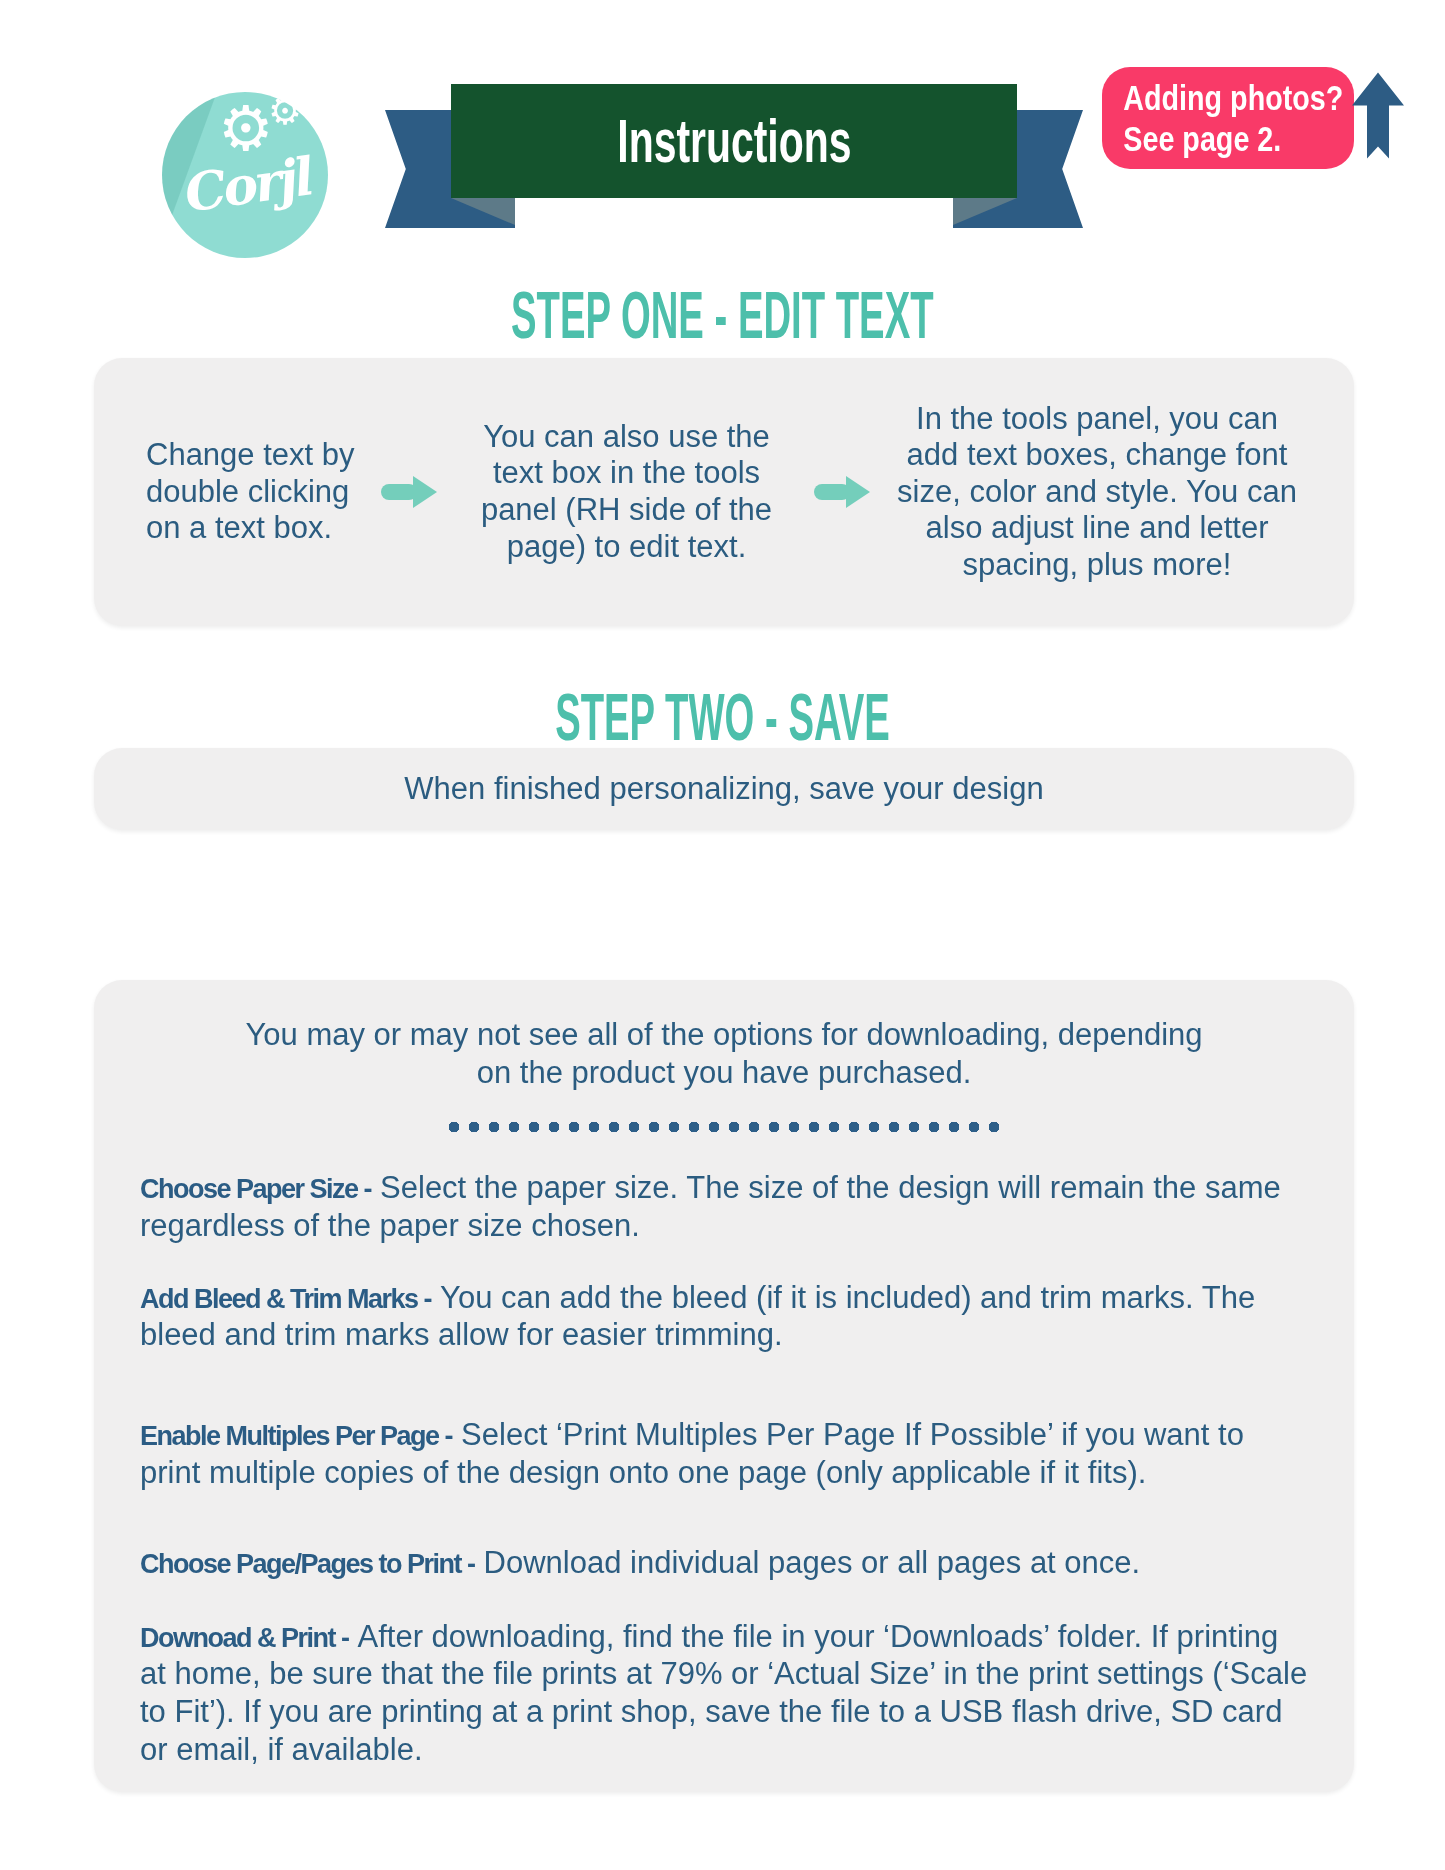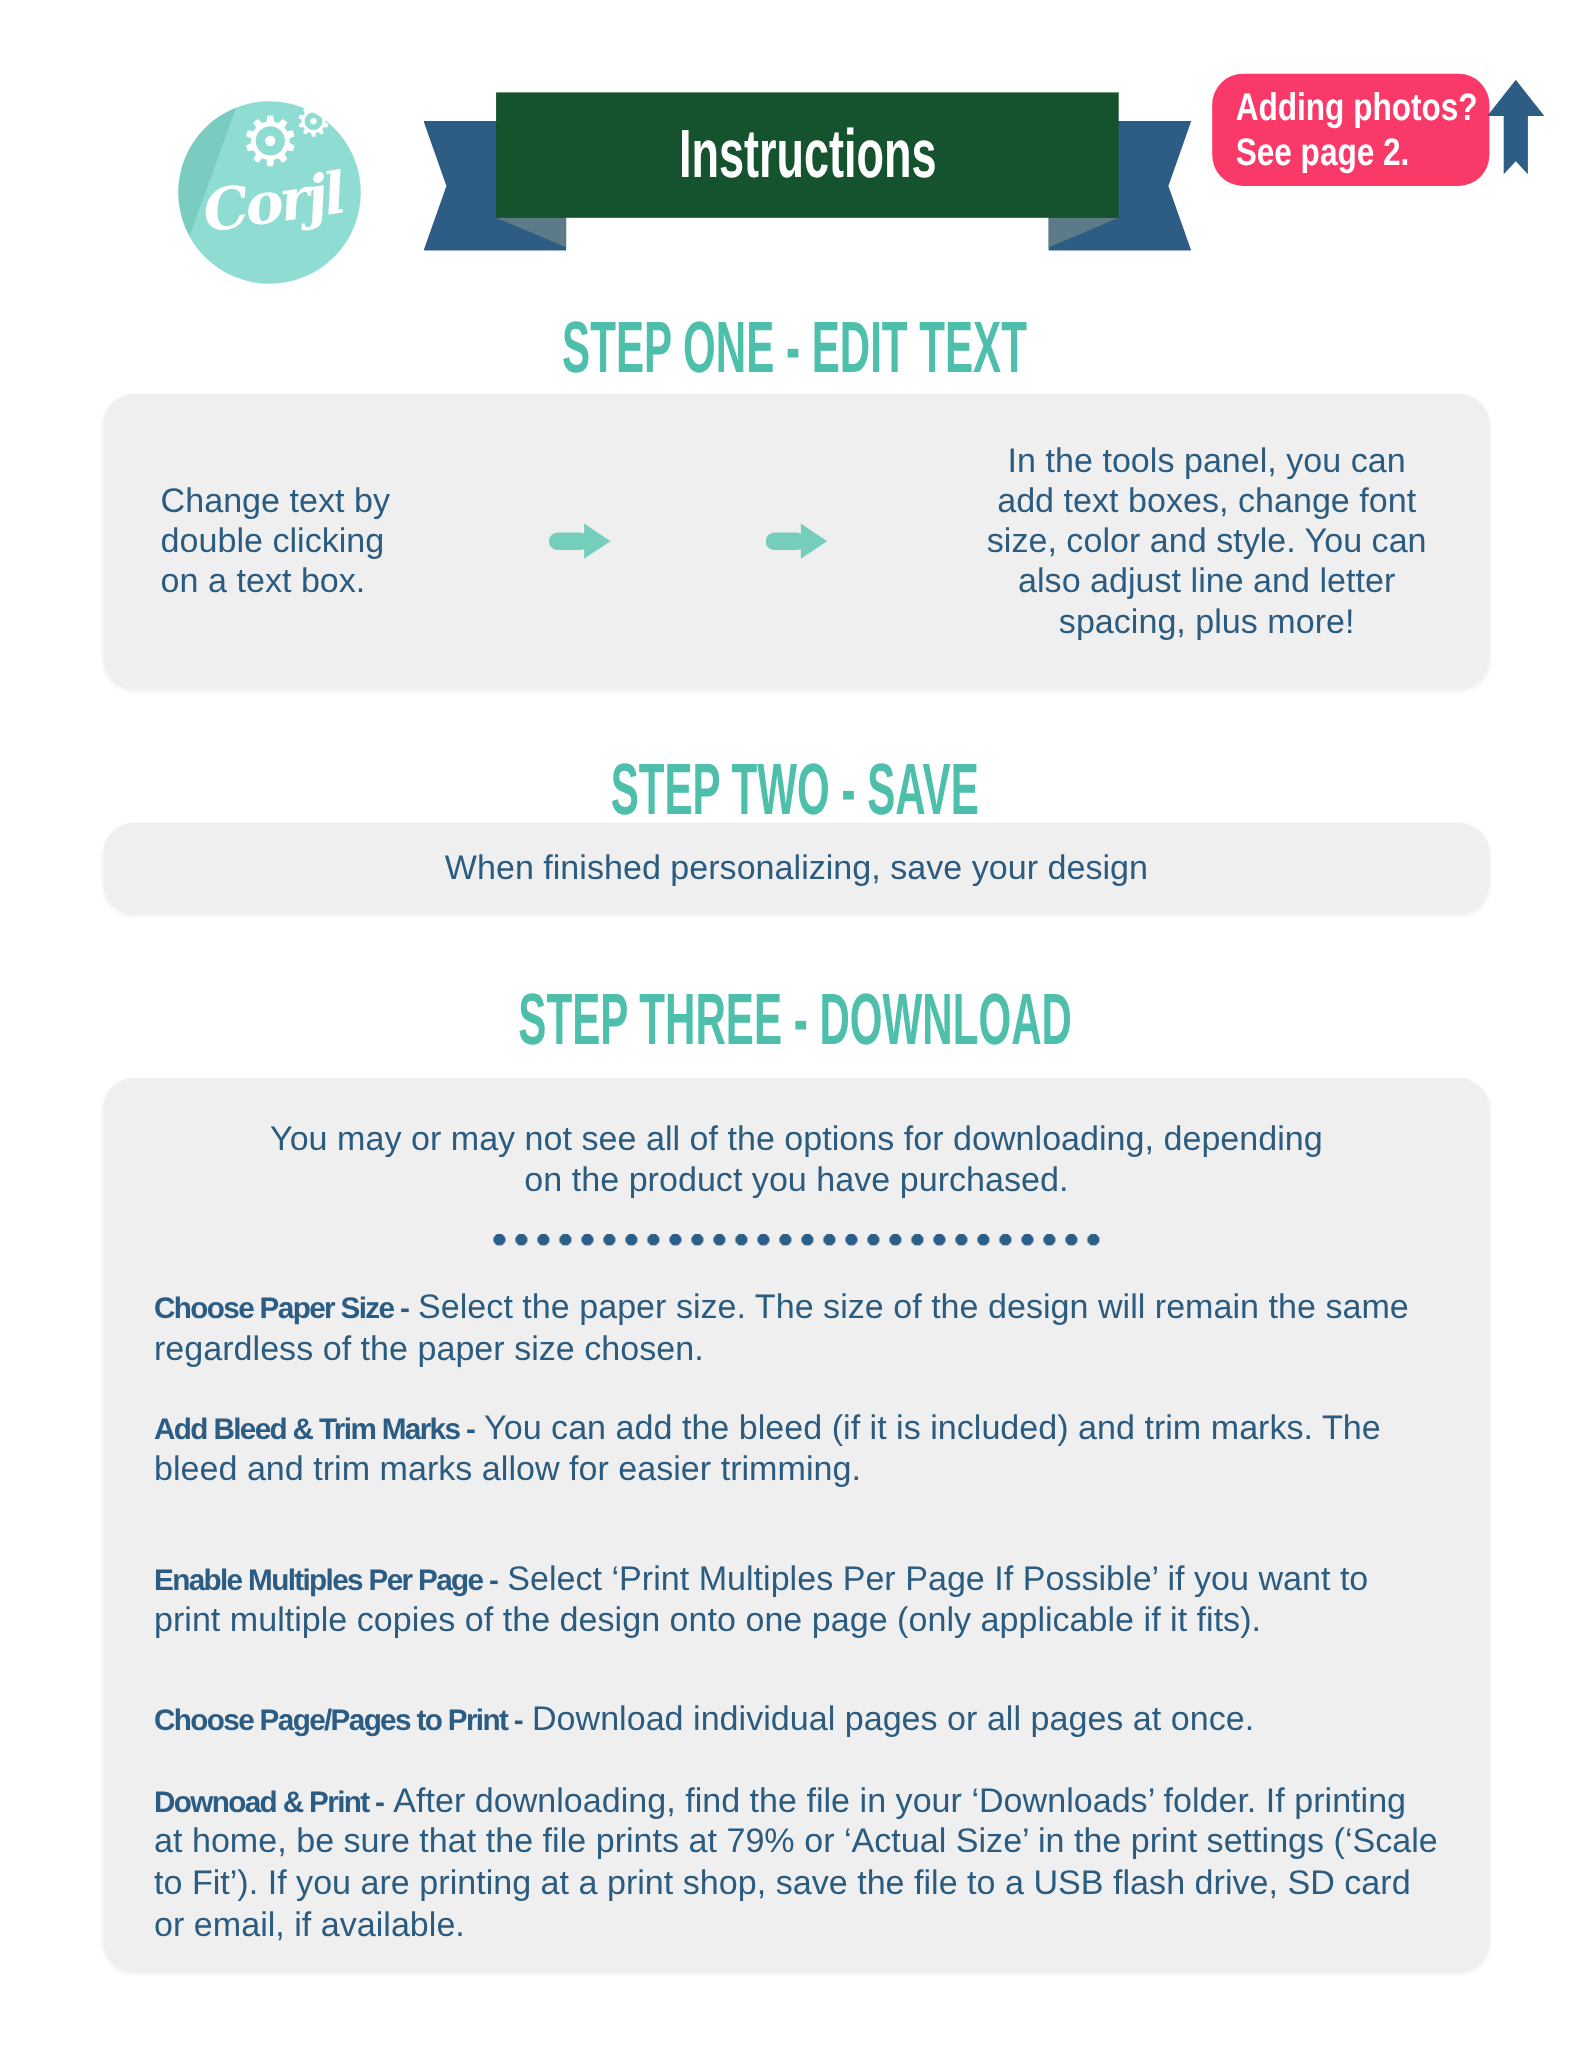--- a/index.html
+++ b/index.html
@@ -102,38 +102,36 @@
   <div class="step-heading h-one">
     <span class="condensed-h">STEP ONE - EDIT TEXT</span>
   </div>
 
   <div class="gbox box1">
     <p class="col col1">Change text by double clicking on a text box.</p>
     <svg class="right-arrow" viewBox="0 0 58 36">
       <rect x="0" y="10" width="36" height="16" rx="8"></rect>
       <polygon points="32,2 56,18 32,34"></polygon>
     </svg>
+    <p class="col col2">You can also use the text box in the tools panel (RH side of the page) to edit text.</p>
     <svg class="right-arrow" viewBox="0 0 58 36">
       <rect x="0" y="10" width="36" height="16" rx="8"></rect>
       <polygon points="32,2 56,18 32,34"></polygon>
     </svg>
     <p class="col col3">In the tools panel, you can add text boxes, change font size, color and style. You can also adjust line and letter spacing, plus more!</p>
   </div>
 
   <div class="step-heading h-two">
     <span class="condensed-h">STEP TWO - SAVE</span>
   </div>
 
   <div class="gbox box2">
     <p class="save-line">When finished personalizing, save your design</p>
   </div>
 
-  <div class="step-heading h-three">
-    <span class="condensed-h">STEP THREE - DOWNLOAD</span>
-  </div>
 
   <div class="gbox box3">
     <p class="intro">You may or may not see all of the options for downloading, depending on the product you have purchased.</p>
     <div class="dots"></div>
     <div class="items">
   <p class="item">
     <span class="item-label">Choose Paper Size -</span><span class="item-text">Select the paper size. The size of the design will remain the same regardless of the paper size chosen.</span>
   </p>
 
   <p class="item">

